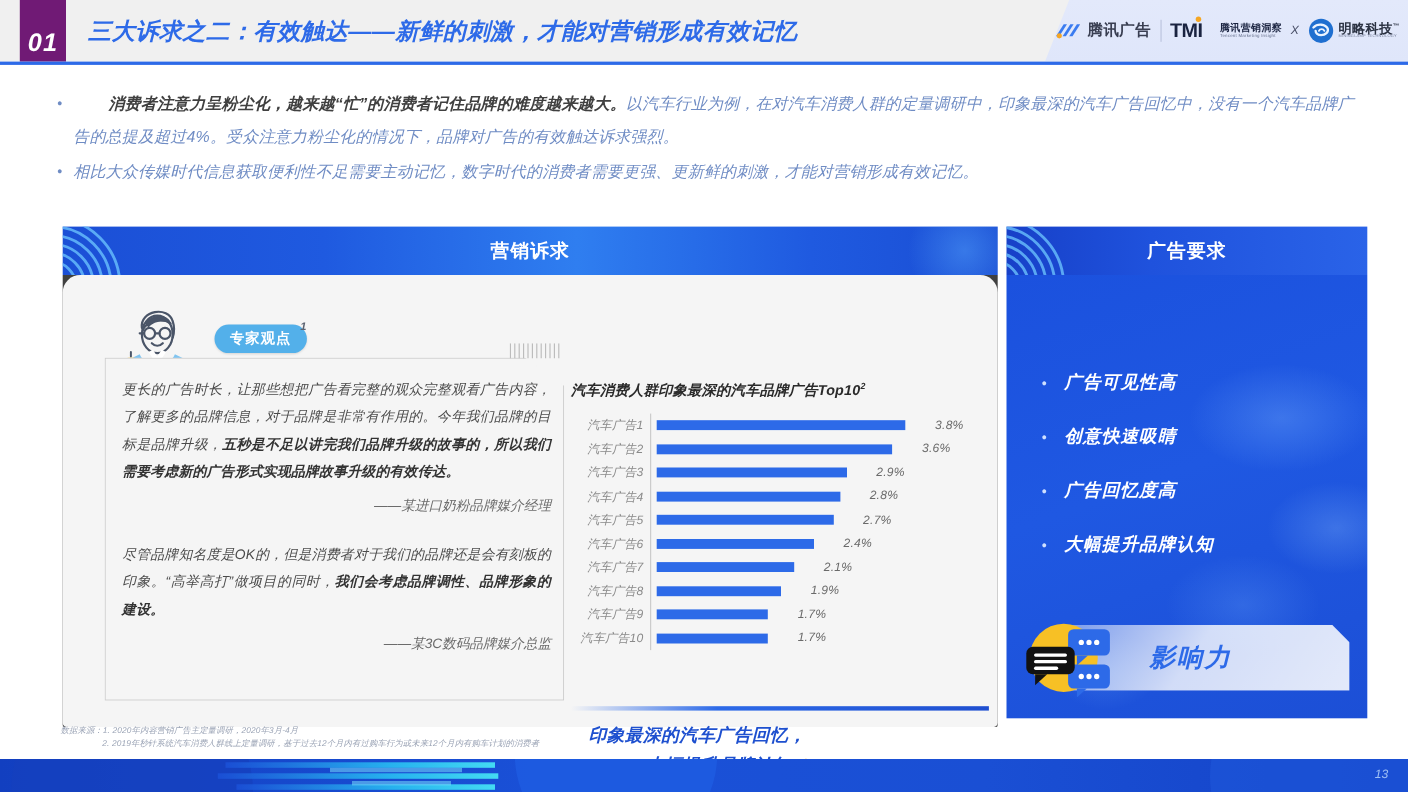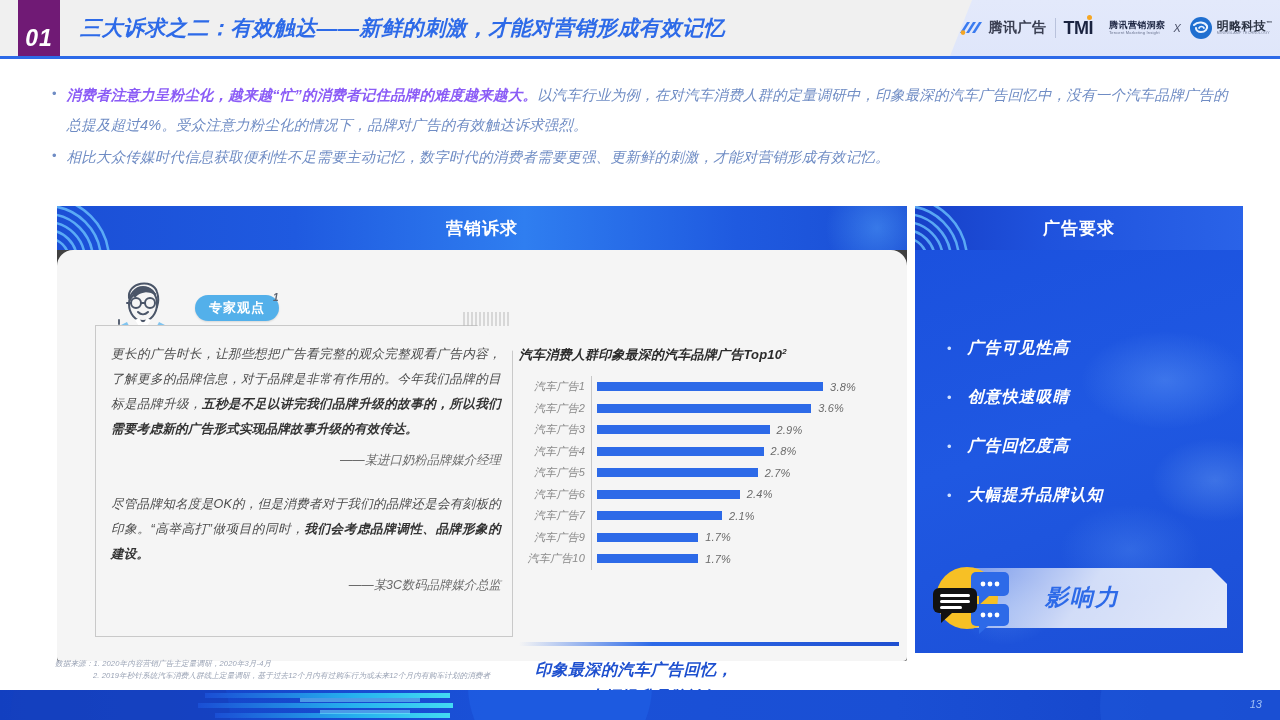--- a/index.html
+++ b/index.html
@@ -47,21 +47,21 @@
   .ml-cn-sub{font-size:3.6px;color:#78819a;letter-spacing:0.2px;}
   .ml-sup{font-size:6px;color:#2b3242;vertical-align:super;}
 
   
   .intro{position:absolute;left:52px;top:80px;width:1190px;}
   .bullet{display:flex;align-items:flex-start;gap:10px;margin-bottom:2px;}
   .bullet-dot{color:#6f8cc4;font-size:13px;line-height:28px;flex:0 0 auto;}
   .bullet-text{
     font-size:14.5px;line-height:30px;color:#6f8cc4;font-style:italic;letter-spacing:0.2px;
   }
-  .bullet-text b{font-weight:bold;color:#8b5cf6;}
+  .bullet-text b{font-weight:bold;color:#404040;margin-left:32px;}
 
   
   .left-panel{position:absolute;left:57px;top:206px;width:850px;height:455px;}
   .panel-banner{
     position:relative;width:850px;height:44px;overflow:hidden;
     background:linear-gradient(90deg,#1b4fd6 0%,#1f5ae0 28%,#2f7ef0 55%,#1f5ae0 80%,#1a4ed4 100%);
     display:flex;align-items:center;justify-content:center;
   }
   .panel-banner-title{color:#fff;font-size:17px;font-weight:bold;letter-spacing:1px;position:relative;z-index:3;}
   .stripes{position:absolute;left:-10px;top:-10px;width:150px;height:64px;z-index:2;opacity:.9;}
@@ -107,21 +107,21 @@
   .chart-wrap{position:absolute;left:462px;top:96px;width:370px;height:260px;}
   .chart-title{font-size:13px;font-weight:bold;font-style:italic;color:#2b2b2b;letter-spacing:0.2px;margin-bottom:12px;}
   .chart-title sup{font-size:8px;}
   .chart-rows{position:relative;}
   .chart-axis{position:absolute;left:72px;top:0;bottom:0;width:1px;background:#c8c8c8;}
   .chart-row{display:flex;align-items:center;height:21.5px;}
   .chart-label{
     width:66px;text-align:right;padding-right:6px;font-size:11px;color:#8a8a8a;
     font-style:italic;white-space:nowrap;letter-spacing:0.2px;
   }
-  .chart-barzone{flex:1;display:flex;align-items:center;padding-left:6px;}
+  .chart-barzone{flex:1;display:flex;align-items:center;padding-left:6px;gap:20px;}
   .chart-bar{height:9px;background:#2d6ae8;}
   .chart-val{font-size:11px;color:#6a6a6a;font-style:italic;margin-left:7px;white-space:nowrap;letter-spacing:0.2px;}
 
   
   .concl{position:absolute;left:462px;top:392px;width:380px;}
   .concl-line{height:4px;background:linear-gradient(90deg,rgba(45,106,232,0) 0%,#2d6ae8 35%,#1f4fd0 100%);}
   .concl-line.bot{background:linear-gradient(90deg,#1f4fd0 0%,#2d6ae8 55%,rgba(45,106,232,0) 100%);margin-left:50px;width:330px;}
   .concl-text{padding:10px 0 8px 0;font-size:16px;font-weight:bold;font-style:italic;color:#1e50cf;line-height:27px;letter-spacing:0.5px;}
   .concl-l1{display:block;padding-left:16px;}
   .concl-l2{display:block;padding-left:68px;}
@@ -345,20 +345,27 @@
                 <div class="chart-barzone">
                   <div class="chart-bar" style="width: 142.8px; background: rgb(45, 106, 232);"></div>
                   <div class="chart-val">2.4%</div>
                 </div>
               </div>
               <div class="chart-row">
                 <div class="chart-label">汽车广告7</div>
                 <div class="chart-barzone">
                   <div class="chart-bar" style="width: 124.95px; background: rgb(45, 106, 232);"></div>
                   <div class="chart-val">2.1%</div>
+                </div>
+              </div>
+              <div class="chart-row">
+                <div class="chart-label">汽车广告8</div>
+                <div class="chart-barzone">
+                  <div class="chart-bar" style="width: 113.05px; background: rgb(45, 106, 232);"></div>
+                  <div class="chart-val">1.9%</div>
                 </div>
               </div>
               <div class="chart-row">
                 <div class="chart-label">汽车广告9</div>
                 <div class="chart-barzone">
                   <div class="chart-bar" style="width: 101.15px; background: rgb(45, 106, 232);"></div>
                   <div class="chart-val">1.7%</div>
                 </div>
               </div>
               <div class="chart-row">

